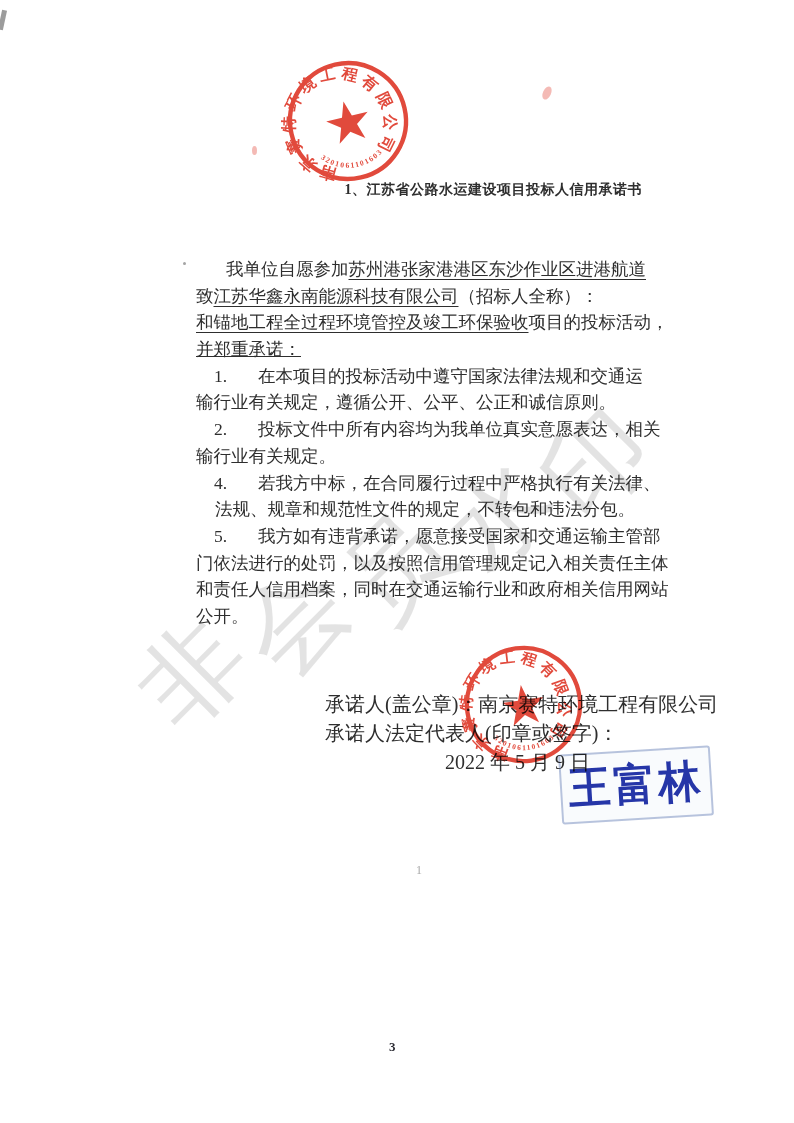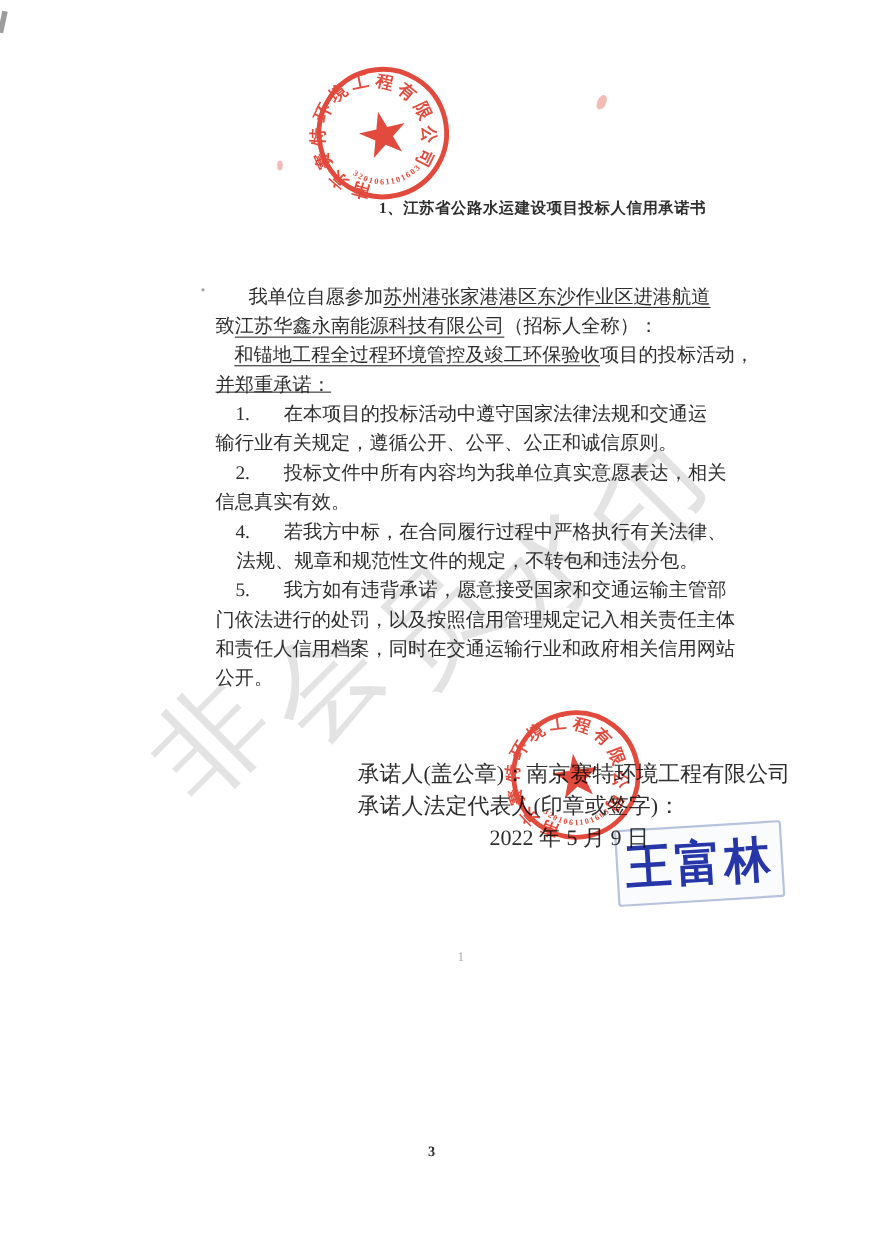--- a/index.html
+++ b/index.html
@@ -84,26 +84,26 @@
   </svg>
 
   <div class="ink-speck" style="left:543px;top:86px;width:8px;height:14px;transform:rotate(25deg);"></div>
   <div class="ink-speck" style="left:252px;top:146px;width:5px;height:9px;"></div>
 
   <div class="title">1、江苏省公路水运建设项目投标人信用承诺书</div>
 
   <div class="body-text">
       <div class="line" style="padding-left: 30px;"><span>我单位自愿参加</span><span class="u">苏州港张家港港区东沙作业区进港航道</span></div>
       <div class="line" style="padding-left: 0px;"><span>致</span><span class="u">江苏华鑫永南能源科技有限公司</span><span>（招标人全称）：</span></div>
-      <div class="line" style="padding-left: 0px; margin-left: 17px;"><span class="u">和锚地工程全过程环境管控及竣工环保验收</span><span>项目的投标活动，</span></div>
+      <div class="line" style="padding-left: 0px;"><span class="u">和锚地工程全过程环境管控及竣工环保验收</span><span>项目的投标活动，</span></div>
       <div class="line" style="padding-left: 0px; text-decoration: underline;"><span>并郑重承诺：</span></div>
       <div class="line" style="padding-left: 18px;"><span class="num">1.</span><span>在本项目的投标活动中遵守国家法律法规和交通运</span></div>
       <div class="line" style="padding-left: 0px;"><span>输行业有关规定，遵循公开、公平、公正和诚信原则。</span></div>
       <div class="line" style="padding-left: 18px;"><span class="num">2.</span><span>投标文件中所有内容均为我单位真实意愿表达，相关</span></div>
-      <div class="line" style="padding-left: 0px;"><span>信息真实有效。</span></div>
+      <div class="line" style="padding-left: 0px;"><span>输行业有关规定。</span></div>
       <div class="line" style="padding-left: 18px;"><span class="num">4.</span><span>若我方中标，在合同履行过程中严格执行有关法律、</span></div>
       <div class="line" style="padding-left: 0px; margin-left: 19px;"><span>法规、规章和规范性文件的规定，不转包和违法分包。</span></div>
       <div class="line" style="padding-left: 18px;"><span class="num">5.</span><span>我方如有违背承诺，愿意接受国家和交通运输主管部</span></div>
       <div class="line" style="padding-left: 0px;"><span>门依法进行的处罚，以及按照信用管理规定记入相关责任主体</span></div>
       <div class="line" style="padding-left: 0px;"><span>和责任人信用档案，同时在交通运输行业和政府相关信用网站</span></div>
       <div class="line" style="padding-left: 0px;"><span>公开。</span></div>
     </div>
 
   <div class="sign-block">
     <div class="sline">承诺人(盖公章)：南京赛特环境工程有限公司</div>

